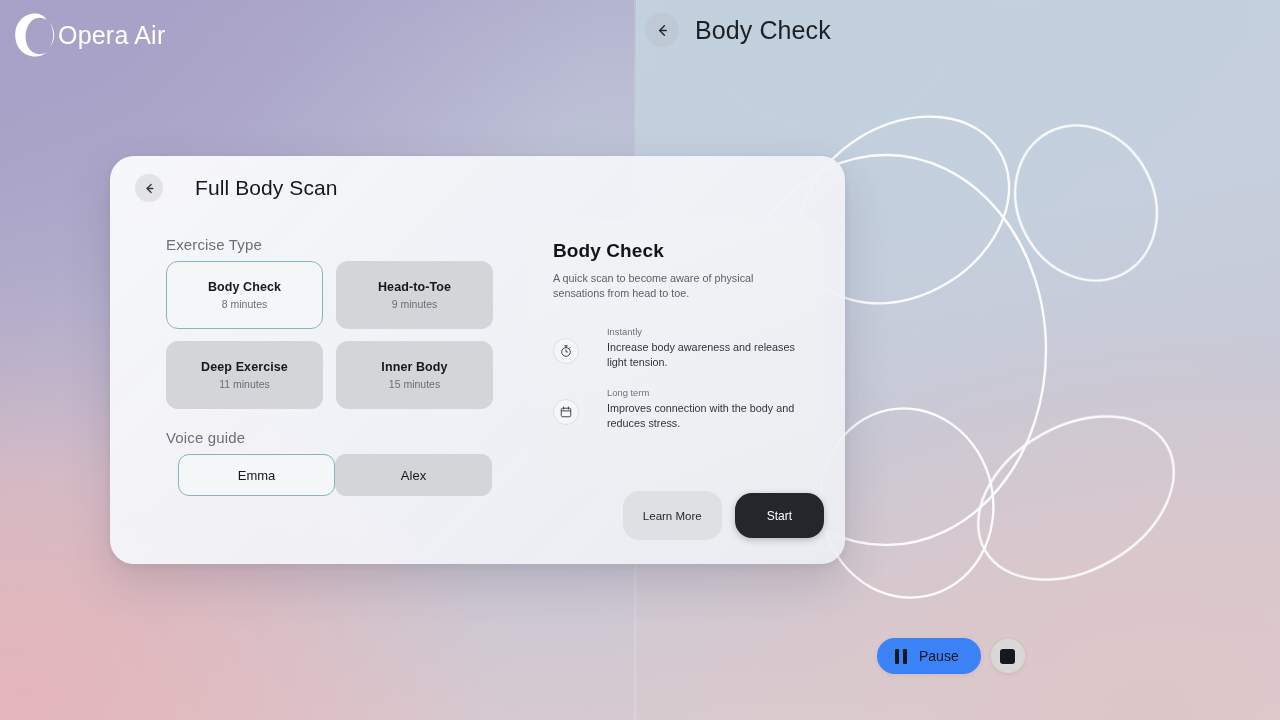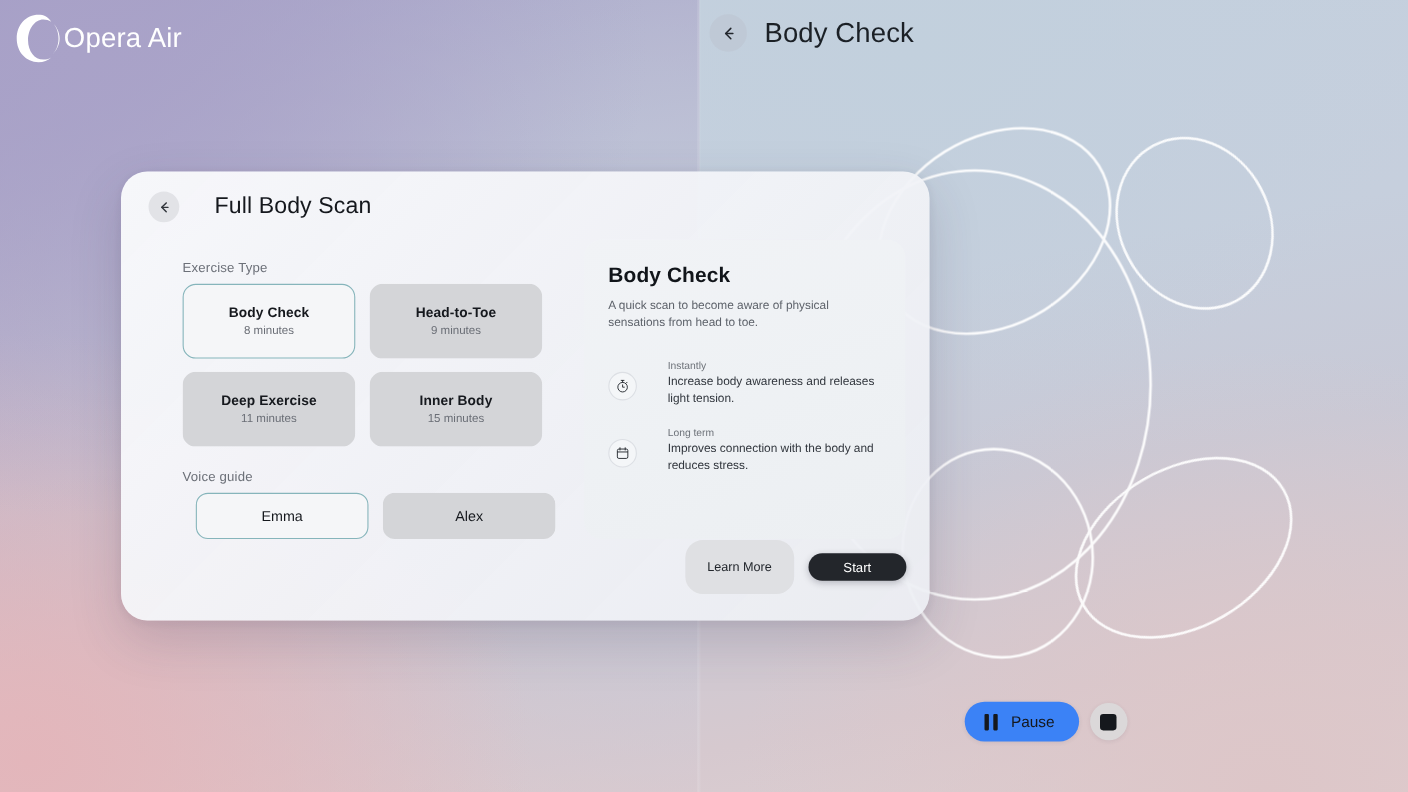--- a/index.html
+++ b/index.html
@@ -130,21 +130,21 @@
     letter-spacing: 0.1px;
   }
 
   
   .left-col {
     position: absolute;
     left: 56px; top: 80px;
     width: 390px;
   }
   .section-label {
-    font-size: 12px;
+    font-size: 15px;
     color: #6c7078;
     margin-bottom: 8px;
     letter-spacing: 0.15px;
   }
   .grid2 {
     display: grid;
     grid-template-columns: 157px 157px;
     gap: 12px 13px;
   }
   .ex-card {
@@ -171,21 +171,20 @@
   }
   .ex-dur {
     font-size: 10.5px;
     color: #6a6e76;
     text-align: right;
   }
   .voice-block { margin-top: 20px; }
   .voice-row {
     display: grid;
     grid-template-columns: 157px 157px;
-    gap: 13px;
     padding-left: 12px;
   }
   .voice-pill {
     height: 42px;
     border-radius: 11px;
     background: #d4d5d8;
     border: 1.4px solid transparent;
     display: flex;
     align-items: center;
     justify-content: center;
@@ -263,21 +262,21 @@
     padding: 0 20px;
     border-radius: 16px;
     background: #dfe0e3;
     border: none;
     font-size: 11.5px;
     color: #23272d;
     cursor: pointer;
     font-family: inherit;
   }
   .btn-primary {
-    height: 25px;
+    height: 45px;
     padding: 0 32px;
     border-radius: 17px;
     background: #23262b;
     border: none;
     font-size: 12px;
     color: #ffffff;
     cursor: pointer;
     font-family: inherit;
     box-shadow: 0 2px 7px rgba(20,20,30,0.25);
   }

